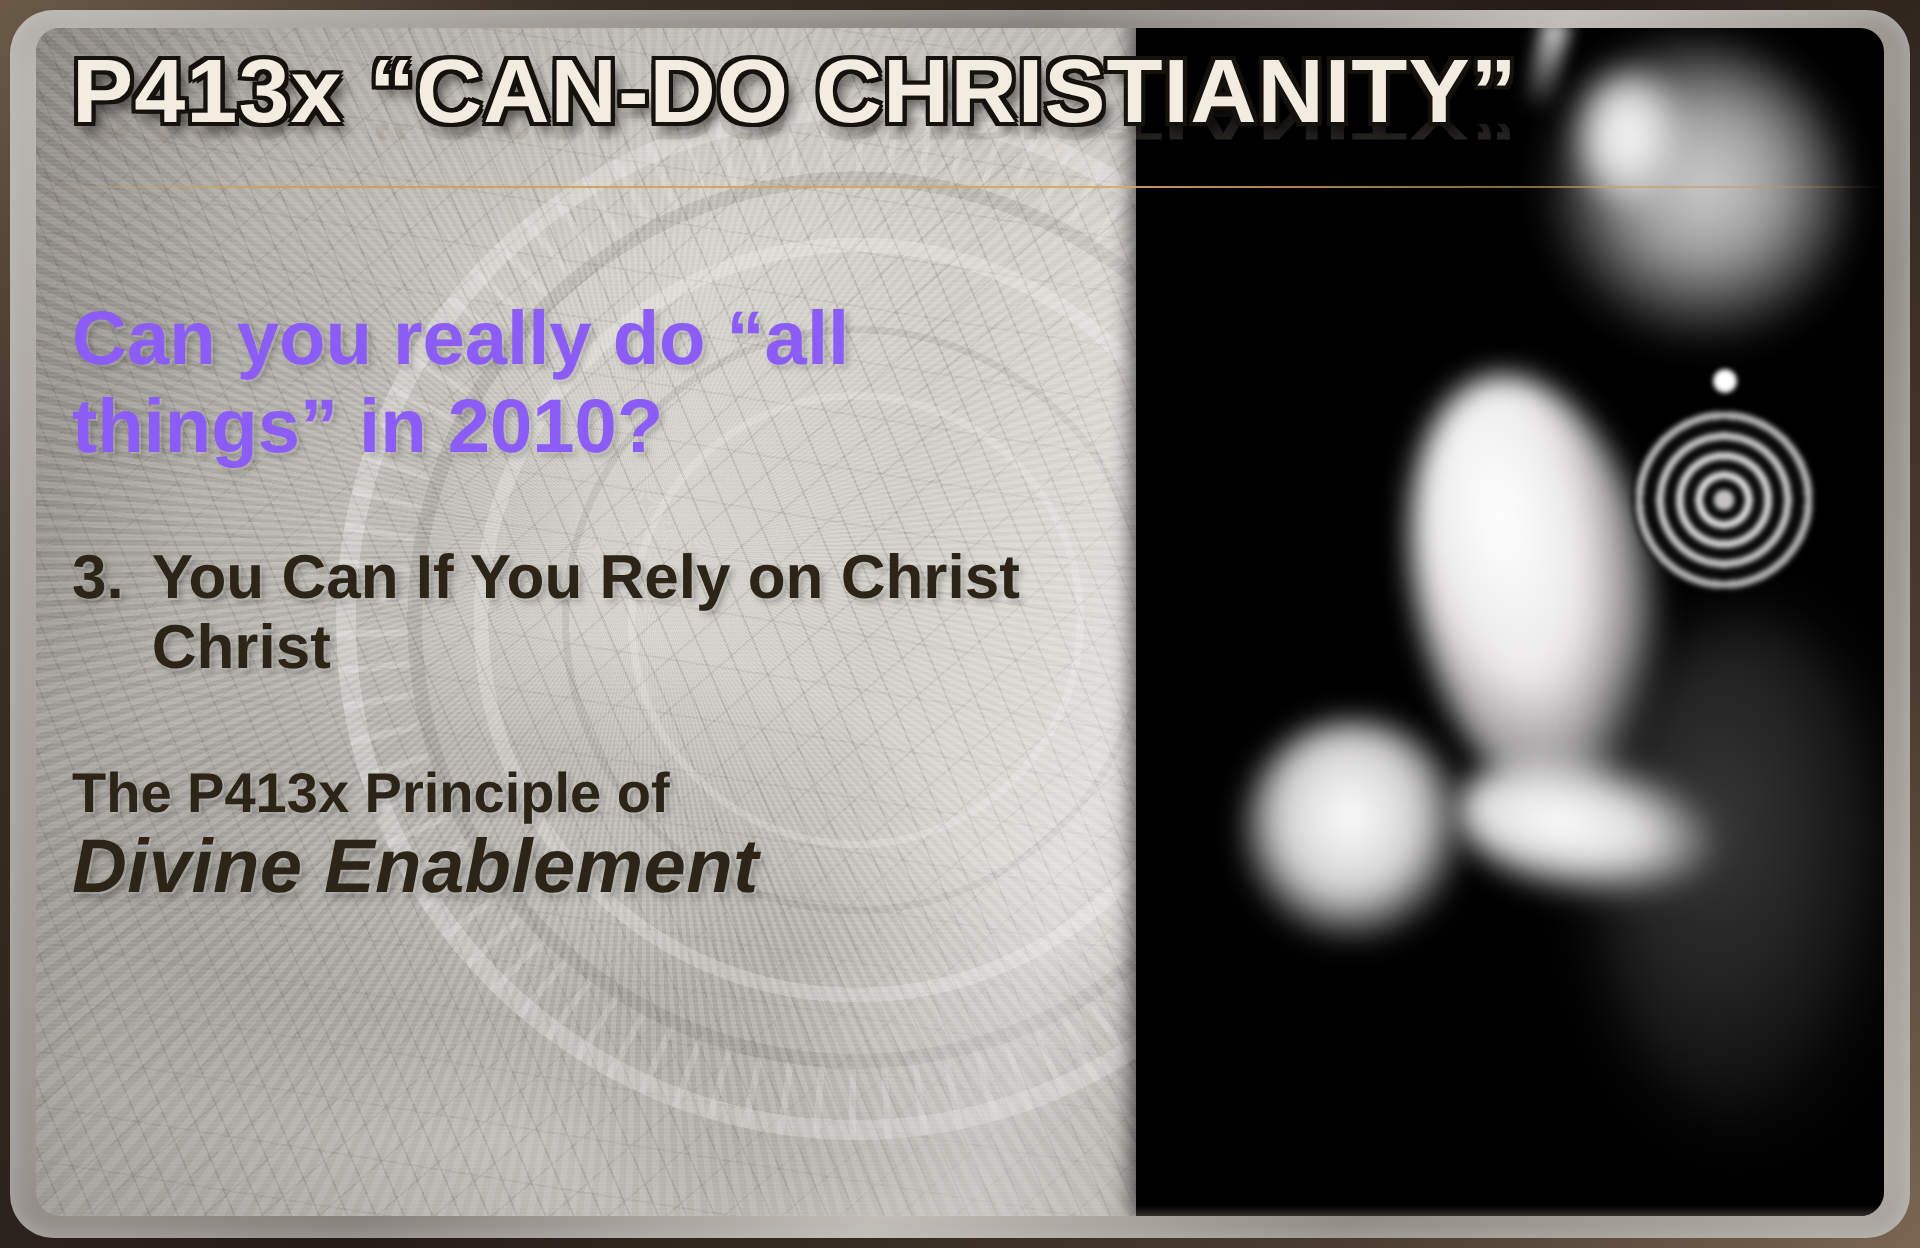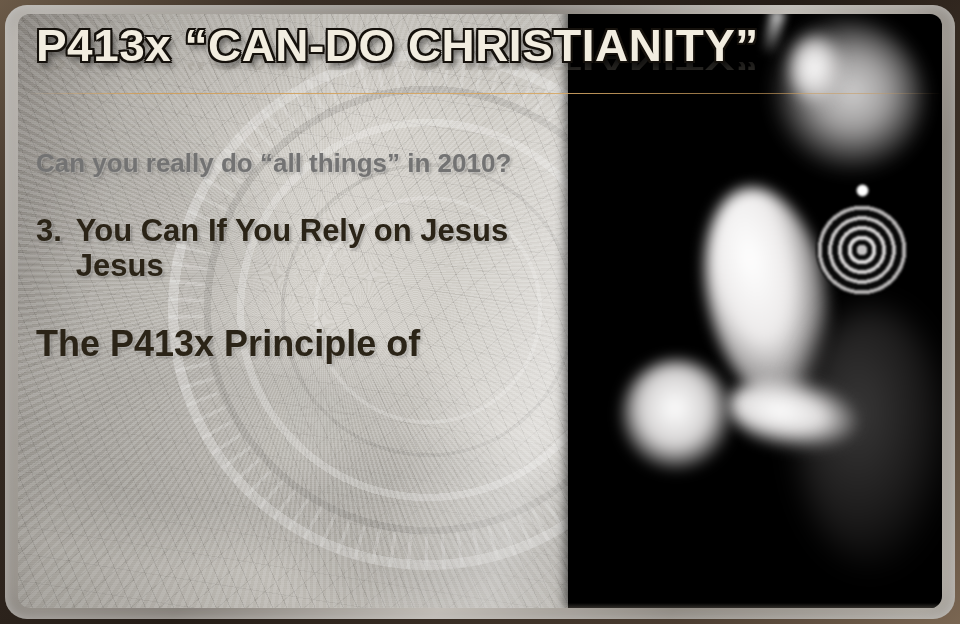--- a/index.html
+++ b/index.html
@@ -169,45 +169,45 @@
 
   
   .body-copy {
     position: absolute;
     left: 18px; top: 134px;
     width: 520px;
     z-index: 12;
   }
   .lead {
     margin: 0;
-    font-size: 26px;
+    font-size: 38px;
     font-weight: bold;
     line-height: 1.16;
-    color: #737373;
+    color: #8b5cf6;
     text-shadow: 1px 1px 0 rgba(255,255,255,.22), 2px 2px 3px rgba(0,0,0,.22);
   }
   .point {
     margin: 36px 0 0 0;
     display: flex;
     gap: 14px;
     font-size: 31px;
     font-weight: bold;
     line-height: 1.12;
     color: #2b2417;
     text-shadow: 1px 1px 0 rgba(255,255,255,.20), 2px 2px 3px rgba(0,0,0,.26);
   }
   .point-num { flex: 0 0 auto; }
   .point-text { flex: 1 1 auto; }
 
   .principle {
     margin: 40px 0 0 0;
   }
   .principle-line1 {
     margin: 0;
-    font-size: 36px;
+    font-size: 28px;
     font-weight: bold;
     color: #2b2417;
     line-height: 1.1;
     text-shadow: 1px 1px 0 rgba(255,255,255,.22), 2px 2px 3px rgba(0,0,0,.22);
   }
   .principle-line2 {
     margin: 2px 0 0 0;
     font-size: 38px;
     font-weight: bold;
     font-style: italic;
@@ -363,22 +363,23 @@
       <div class="slide-title-reflection">P413x “CAN-DO CHRISTIANITY”</div>
       <div class="title-rule"></div>
       <h1 class="slide-title">P413x “CAN-DO CHRISTIANITY”</h1>
     </div>
 
     <div class="body-copy">
       <p class="lead">Can you really do “all things” in 2010?</p>
 
       <div class="point">
         <span class="point-num">3.</span>
-        <span class="point-text">You Can If You Rely on Jesus Jesus</span>
+        <span class="point-text">You Can If You Rely on Christ Christ</span>
       </div>
 
       <div class="principle">
         <p class="principle-line1">The P413x Principle of</p>
+        <p class="principle-line2">Divine Enablement</p>
       </div>
     </div>
 
   </div>
 </div>
 
 </body></html>

